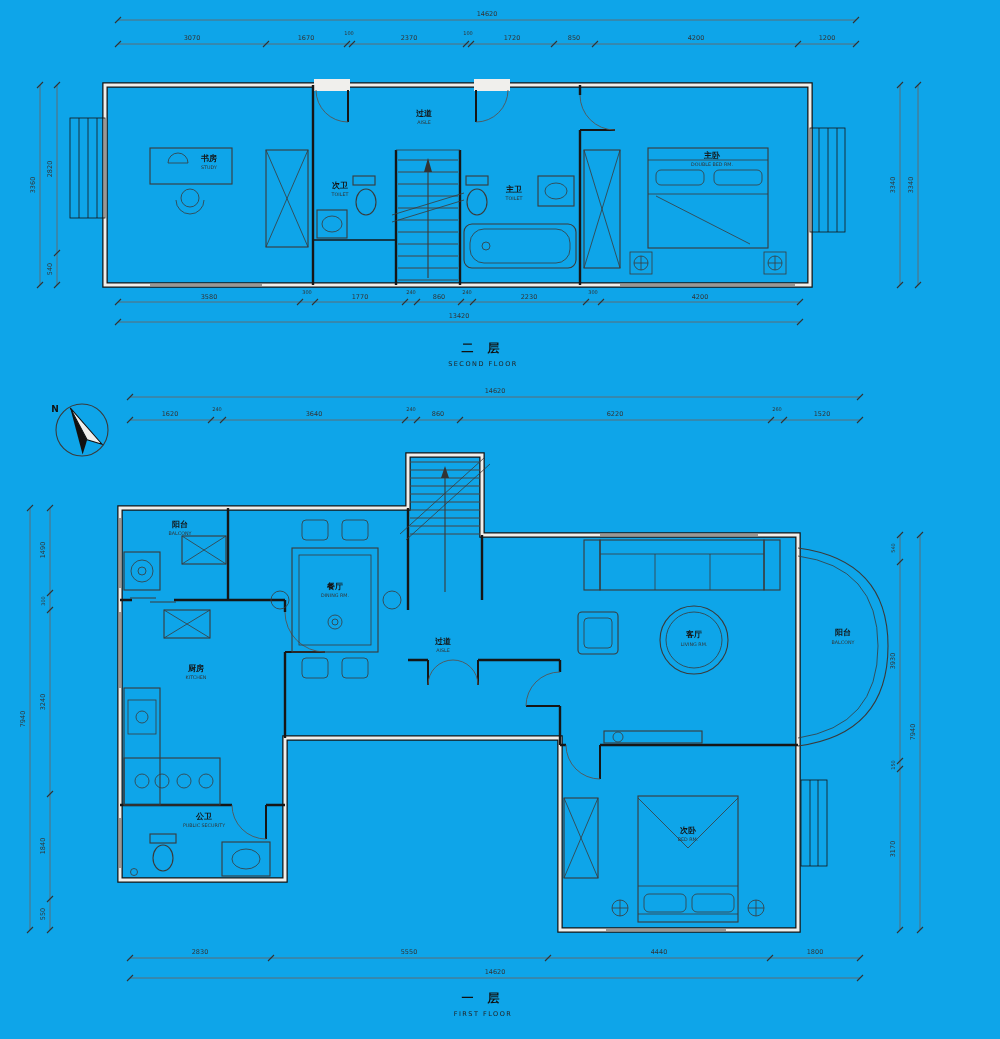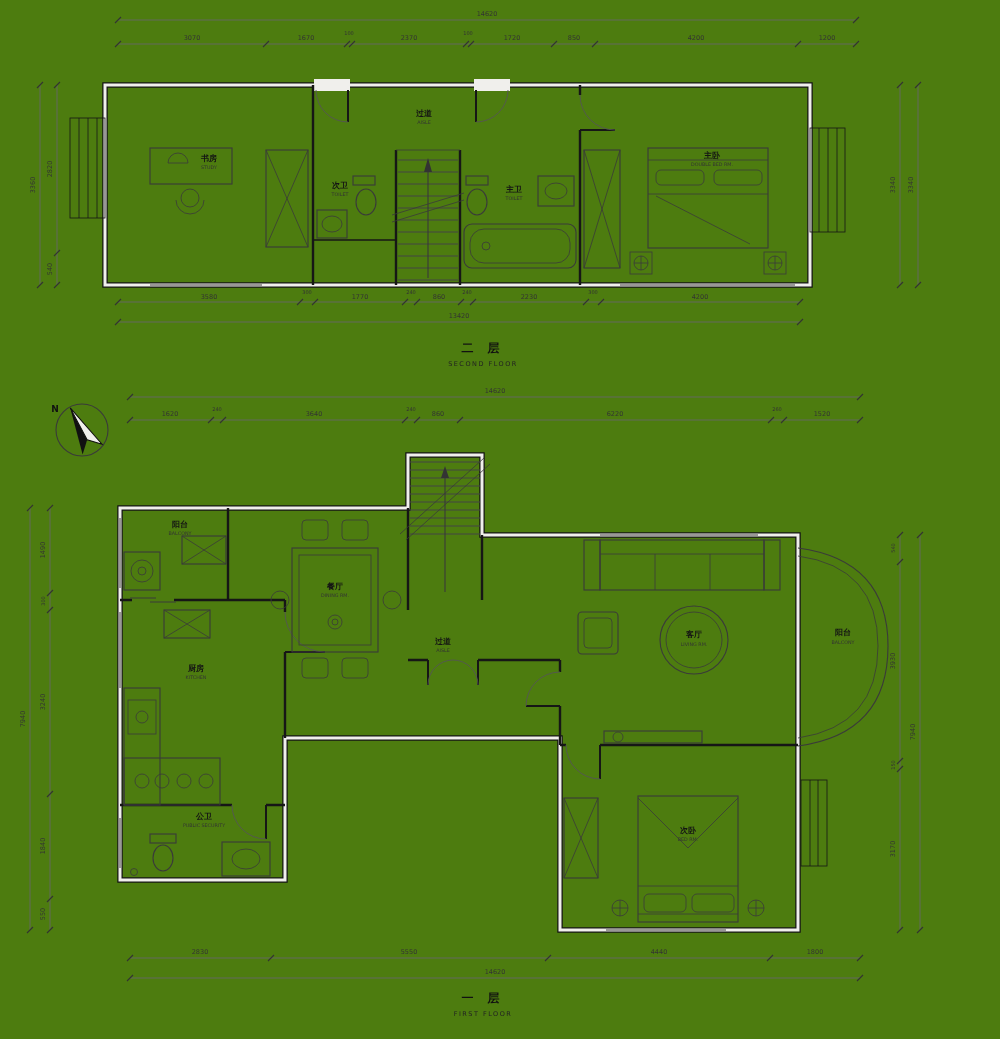--- a/index.html
+++ b/index.html
@@ -1,16 +1,16 @@
 <!DOCTYPE html>
 <html><head>
 <meta charset="utf-8">
 <style>
   html,body{margin:0;padding:0;background:#e8e8e5;}
-  #canvas{position:relative;width:1000px;height:1039px;background:#4d7c0f;overflow:hidden;
+  #canvas{position:relative;width:1000px;height:1039px;background:#0ea5e9;overflow:hidden;
           font-family:"DejaVu Sans",sans-serif;}
   svg{position:absolute;inset:0;}
   svg text{text-anchor:middle;}
   .dl{stroke:#666;stroke-width:.9;fill:none}
   .tk{stroke:#333;stroke-width:1.1;fill:none}
   .dim{font-size:6.5px;fill:#333;font-family:"DejaVu Sans",sans-serif}
   .dims{font-size:5px;fill:#333;font-family:"DejaVu Sans",sans-serif}
   .rl-cn{font-size:8px;font-weight:bold;fill:#141414;font-family:"DejaVu Sans",sans-serif}
   .rl-en{font-size:4.8px;fill:#333;font-family:"DejaVu Sans",sans-serif}
   .hb{stroke:#161616;stroke-width:5.5;fill:none;stroke-linejoin:miter}

